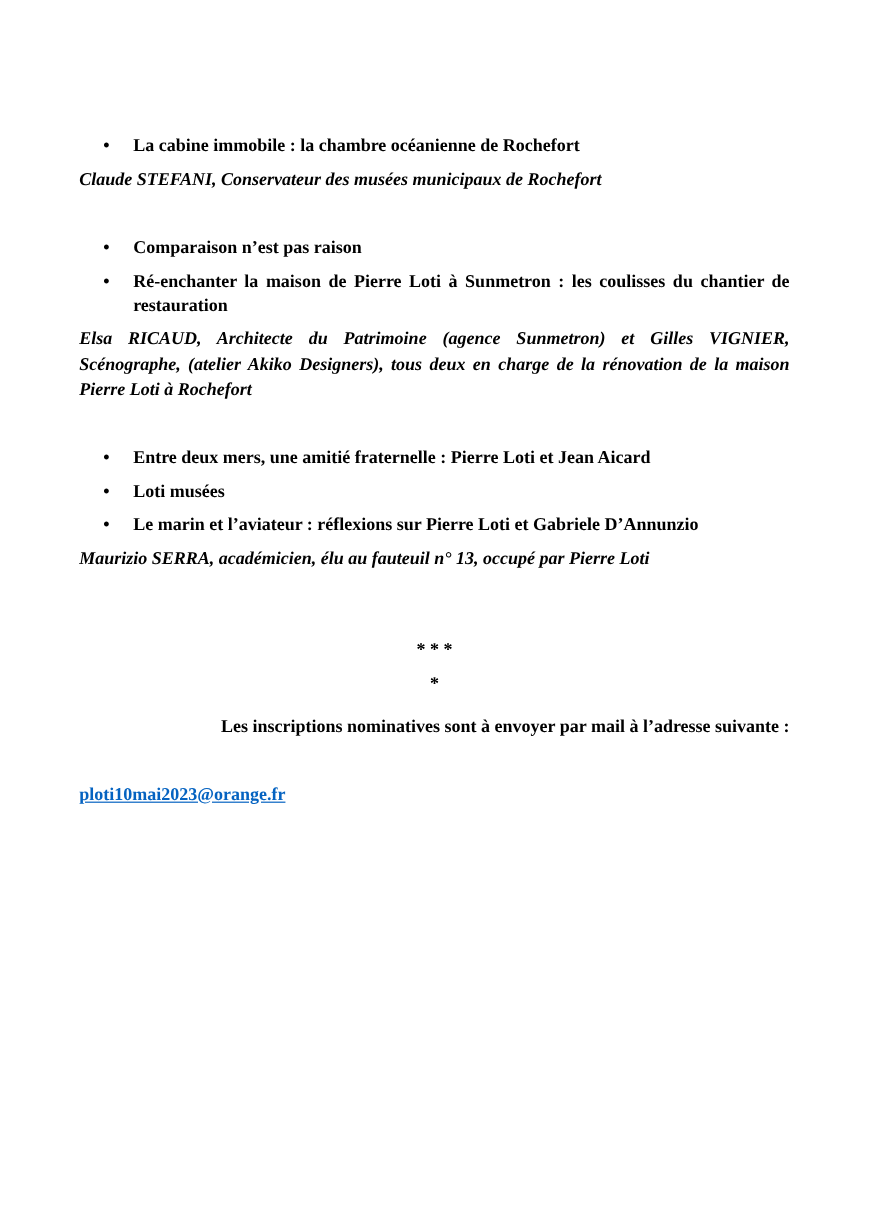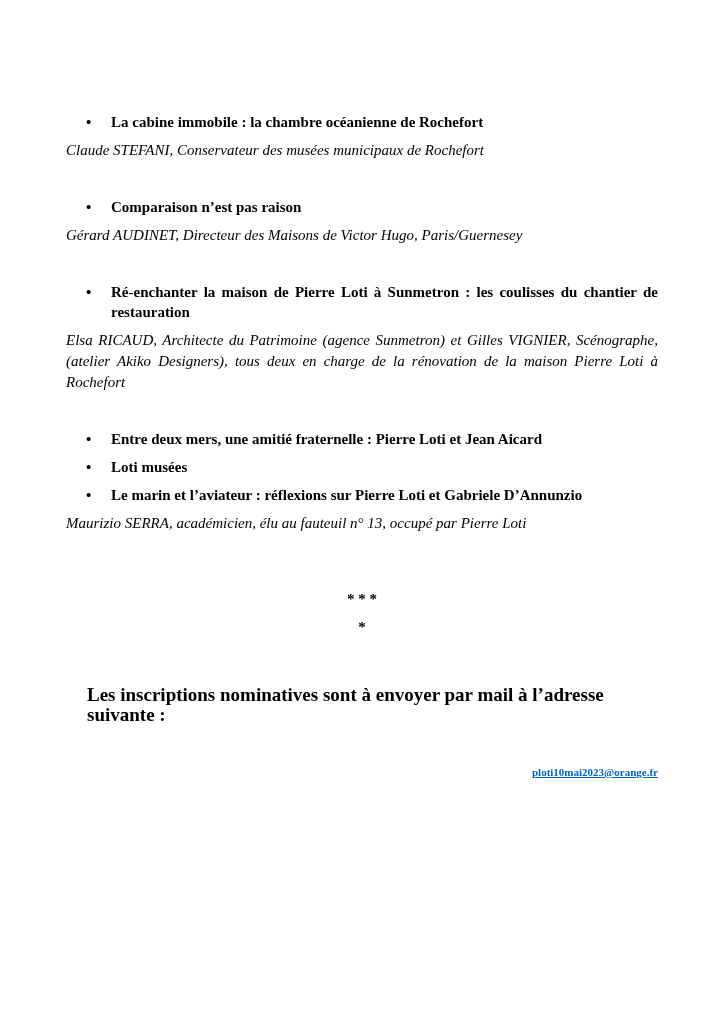--- a/index.html
+++ b/index.html
@@ -33,48 +33,50 @@
   .title-text {
     flex: 1 1 auto;
     text-align: justify;
   }
   .speaker {
     font-style: italic;
     font-size: 15px;
     line-height: 21px;
     text-align: justify;
     margin: 8px 0 36px 0;
+    font-weight: bold;
   }
   .session.last .speaker {
     margin-bottom: 16px;
   }
   .stars-group {
     margin-top: 55px;
   }
   .stars-line {
     text-align: center;
     font-weight: bold;
     font-size: 15px;
     line-height: 20px;
     margin: 0 0 8px 0;
   }
   .stars-line.single {
     margin-bottom: 0;
   }
   .instruction {
-    margin-top: 48px;
+    margin-top: 16px;
     padding-left: 21px;
     font-weight: bold;
-    font-size: 19px;
+    font-size: 15px;
     line-height: 20px;
+    text-align: right;
   }
   .email-row {
     margin-top: 37px;
-    text-align: right;
-    font-size: 11px;
+    text-align: left;
+    font-size: 15px;
     line-height: 21px;
   }
   .email-link {
     font-weight: bold;
     text-decoration: underline;
     color: #0563C1;
     cursor: pointer;
   }
 </style>
 </head>
@@ -88,21 +90,20 @@
       <span class="title-text">La cabine immobile : la chambre océanienne de Rochefort</span>
     </div>
     <p class="speaker">Claude STEFANI, Conservateur des musées municipaux de Rochefort</p>
   </div>
 
   <div class="session">
     <div class="session-title">
       <span class="bullet">•</span>
       <span class="title-text">Comparaison n’est pas raison</span>
     </div>
-    <p class="speaker">Gérard AUDINET, Directeur des Maisons de Victor Hugo, Paris/Guernesey</p>
   </div>
 
   <div class="session">
     <div class="session-title">
       <span class="bullet">•</span>
       <span class="title-text">Ré-enchanter la maison de Pierre Loti à Sunmetron : les coulisses du chantier de restauration</span>
     </div>
     <p class="speaker">Elsa RICAUD, Architecte du Patrimoine (agence Sunmetron) et Gilles VIGNIER, Scénographe, (atelier Akiko Designers), tous deux en charge de la rénovation de la maison Pierre Loti à Rochefort</p>
   </div>
 

